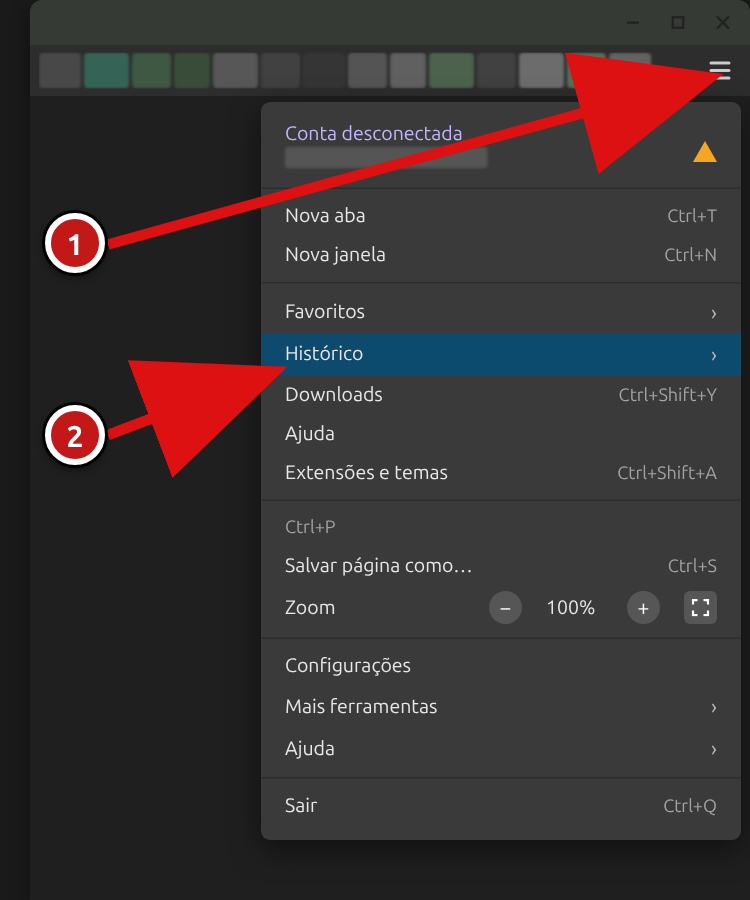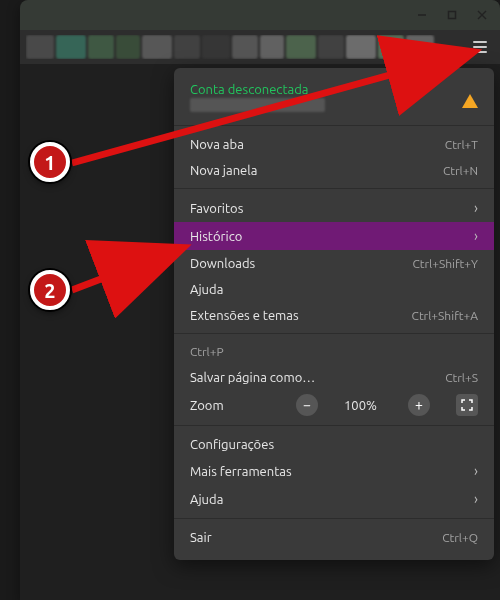--- a/index.html
+++ b/index.html
@@ -38,41 +38,41 @@
   justify-content:center; align-items:center; gap:3px; border-radius:4px; cursor:pointer;
 }
 .hamburger span { width:14px; height:2px; background:#ccc; border-radius:1px; }
 
 .menu {
   position:absolute; top: 68px; right: 6px; width: 320px;
   background:#3a3a3a; border-radius:6px; box-shadow: 0 6px 20px rgba(0,0,0,.5);
   color:#e8e8e8; font-size:13px; padding: 10px 0;
 }
 .menu-header { padding: 4px 16px 8px 16px; position:relative; }
-.menu-header .title { color:#22c55e; }
+.menu-header .title { color:#c4b5fd; }
 .menu-header .sub {
   color:#888; margin-top:2px; background:#555; height:14px; width:135px;
   filter:blur(1px); border-radius:2px;
 }
 .warn {
   position:absolute; right:16px; top:16px; width:0; height:0;
   border-left:8px solid transparent; border-right:8px solid transparent;
   border-bottom:14px solid #f5a623;
 }
 .menu-sep { height:1px; background:#2c2c2c; margin:5px 0; }
 
 .menu-item {
   display:flex; align-items:center; padding: 6px 16px; cursor:pointer;
 }
-.menu-item.hover { background:#701a75; }
+.menu-item.hover { background:#0c4a6e; }
 .menu-item .label { flex:1; }
 .menu-item .shortcut { color:#a3a3a3; font-size:12px;text-align:right; }
 .chev { color:#bbb; font-size:14px; }
 
-.zoom-row { display:flex; align-items:center; padding:4px 16px; gap:26px; }
+.zoom-row { display:flex; align-items:center; padding:4px 16px; gap:16px; }
 .zoom-row .label { flex:1; }
 .zoom-btn { width:22px; height:22px; border-radius:11px; background:#565656; color:#fff; display:flex; align-items:center; justify-content:center; font-size:14px; cursor:pointer; }
 .zoom-val { width:38px; text-align:left; }
 .fs { width:22px; height:22px; background:#565656; border-radius:4px; display:flex; align-items:center; justify-content:center; cursor:pointer; }
 
 .callout {
   position:absolute; width:40px; height:40px; border-radius:50%;
   background:#c31818; border:4px solid #fff;
   box-shadow: 0 0 0 2px #000, 0 3px 6px rgba(0,0,0,.5);
   color:#fff; font-weight:700; font-size:20px;

